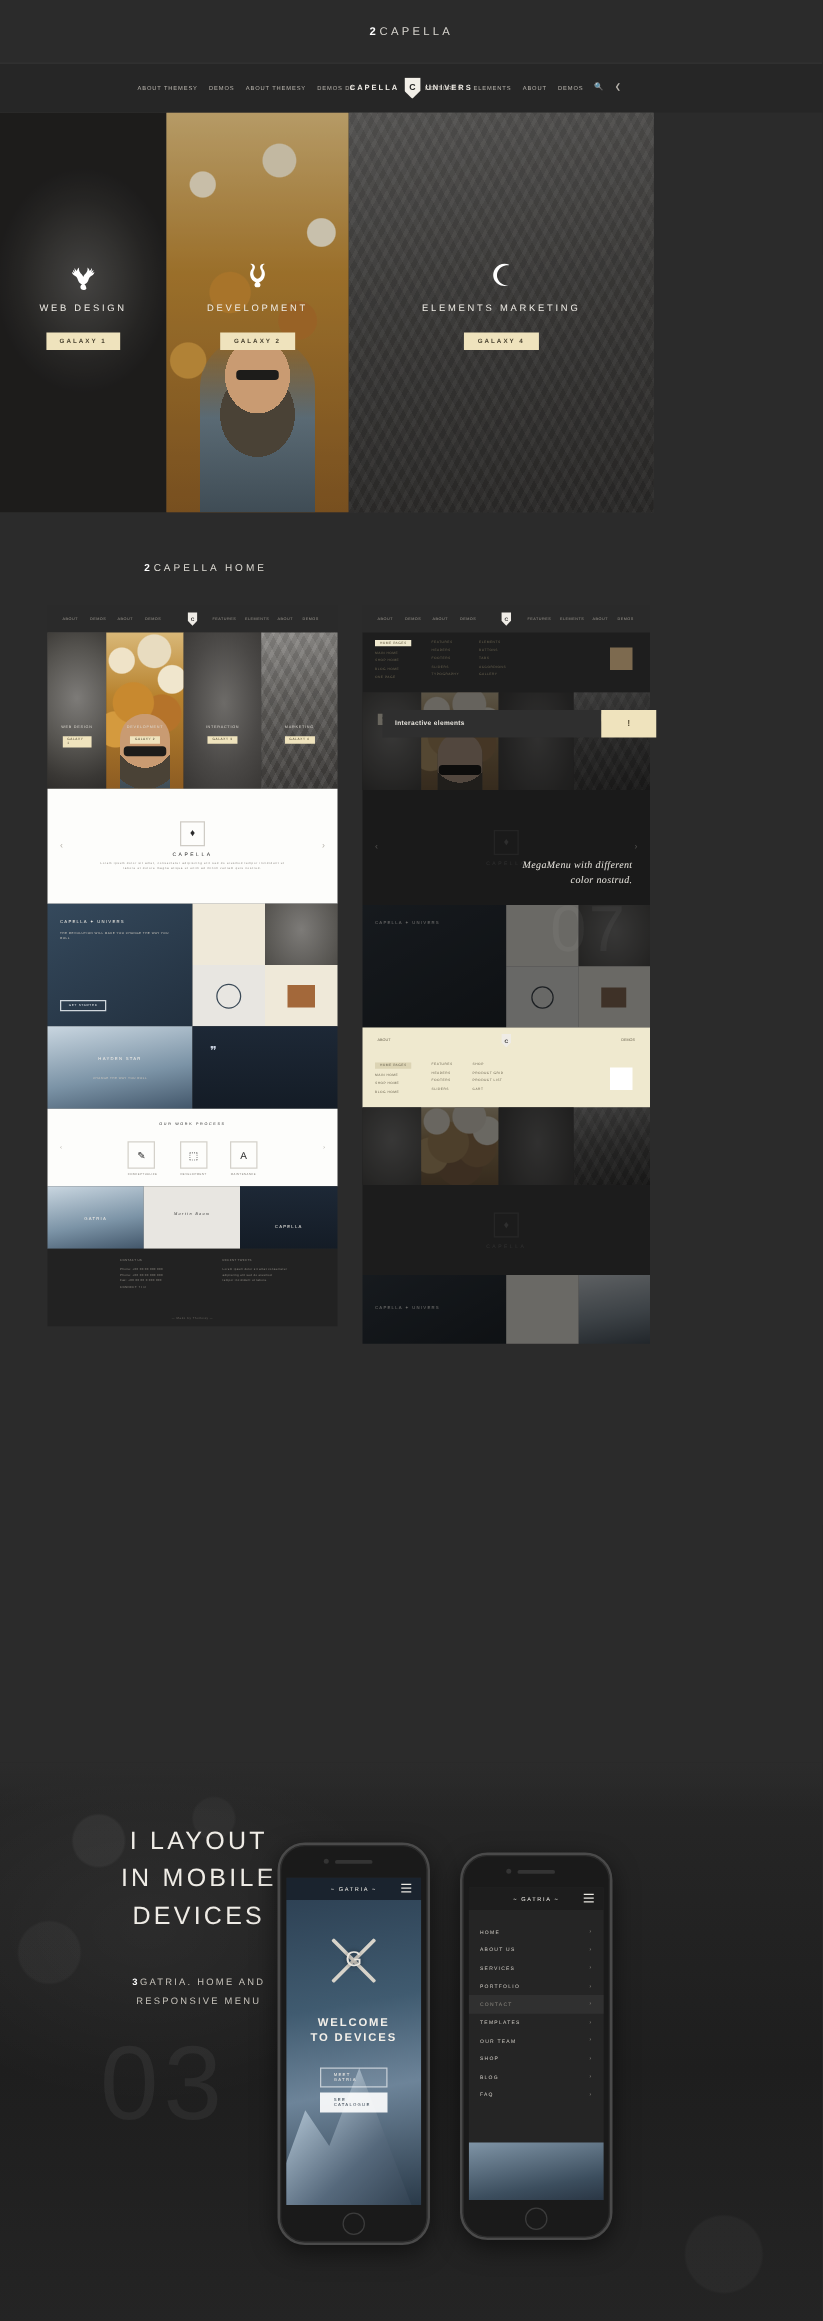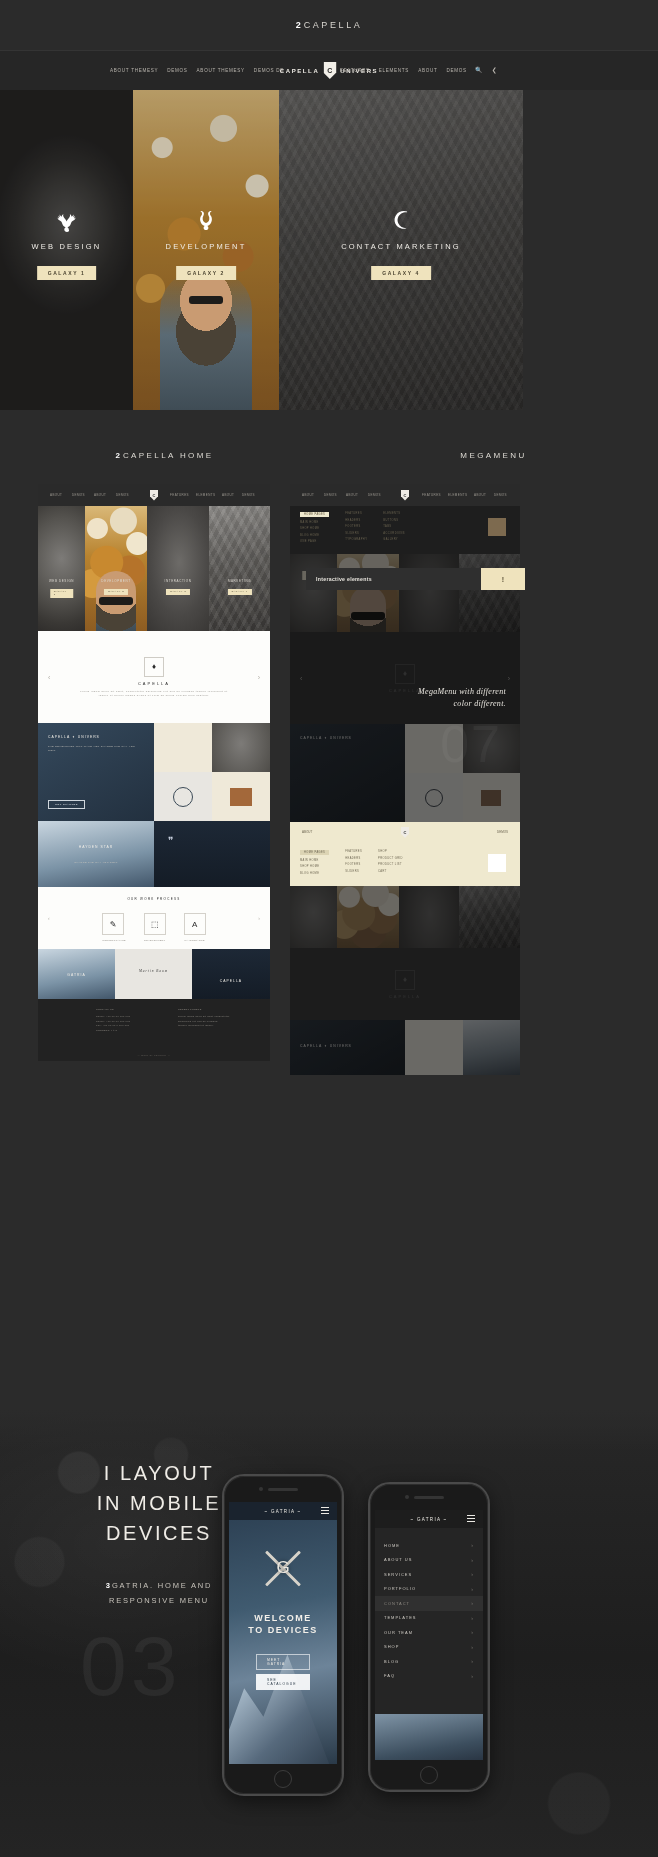--- a/index.html
+++ b/index.html
@@ -347,31 +347,28 @@
 
 
     <div class="panel p4">
       <div class="bg tex-sea"></div>
       <div class="shade sh-sea"></div>
       <div class="p-ico">
         <svg width="16" height="20" viewBox="0 0 16 20">
             <path fill="#fff" d="M14 1.6C10 .2 5.4 1.6 3 5.2c-2.6 3.9-1.6 9.1 2.2 11.8 2.5 1.8 5.6 2.2 8.4 1.2-3.4.2-6.7-1.5-8.2-4.6C3.6 9.9 4.9 5.7 8.3 3.6c1.7-1.1 3.7-1.6 5.7-1.4z"></path>
           </svg>
       </div>
-      <div class="p-title">CONTACT MARKETING</div>
+      <div class="p-title">ELEMENTS MARKETING</div>
       <div class="p-btn">GALAXY 4</div>
     </div>
   </div>
 
   <div class="sec-head">
     <div class="sec-h-l">
       <span class="sec-title"><b>2</b><span>CAPELLA HOME</span></span>
-    </div>
-    <div class="sec-h-r">
-      <span class="sec-title">MEGAMENU</span>
     </div>
   </div>
 
   <div class="showcase">
 
     <div class="col col-l">
 
       <div class="mock-nav">
         <span class="mini" style="left:12px">ABOUT</span>
         <span class="mini" style="left:34px">DEMOS</span>
@@ -638,21 +635,21 @@
       </div>
 
       <div class="anno-bar" style="left:16px;top:84px">
         <span class="txt">Interactive elements</span>
       </div>
       <div class="anno-badge" style="left:191px;top:84px">!</div>
 
       <div class="watermark" style="right:18px;top:230px">07</div>
       <div class="mm-caption" style="top:202px">
         <div>MegaMenu with different</div>
-        <div>color different.</div>
+        <div>color nostrud.</div>
       </div>
     </div>
   </div>
 
   <div class="mobile">
     <div class="branches"></div>
     <div class="divider-fade"></div>
 
     <div class="mob-title">
       <div>I LAYOUT</div>

